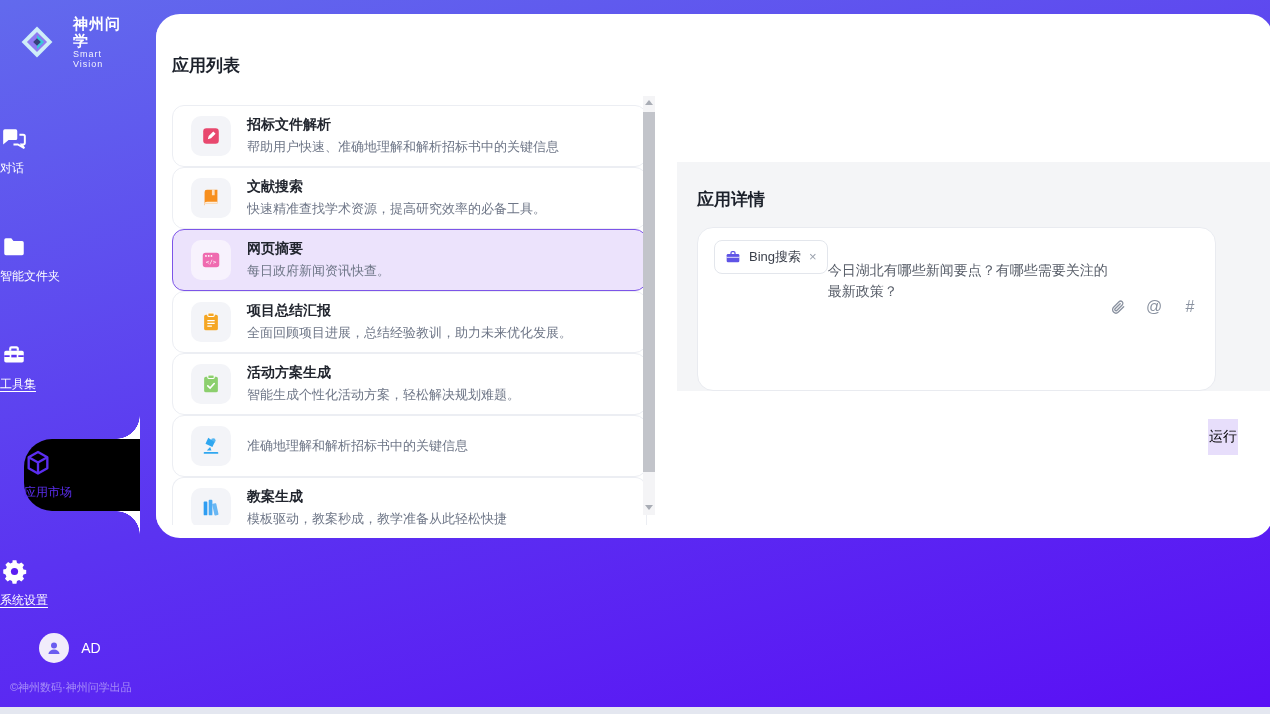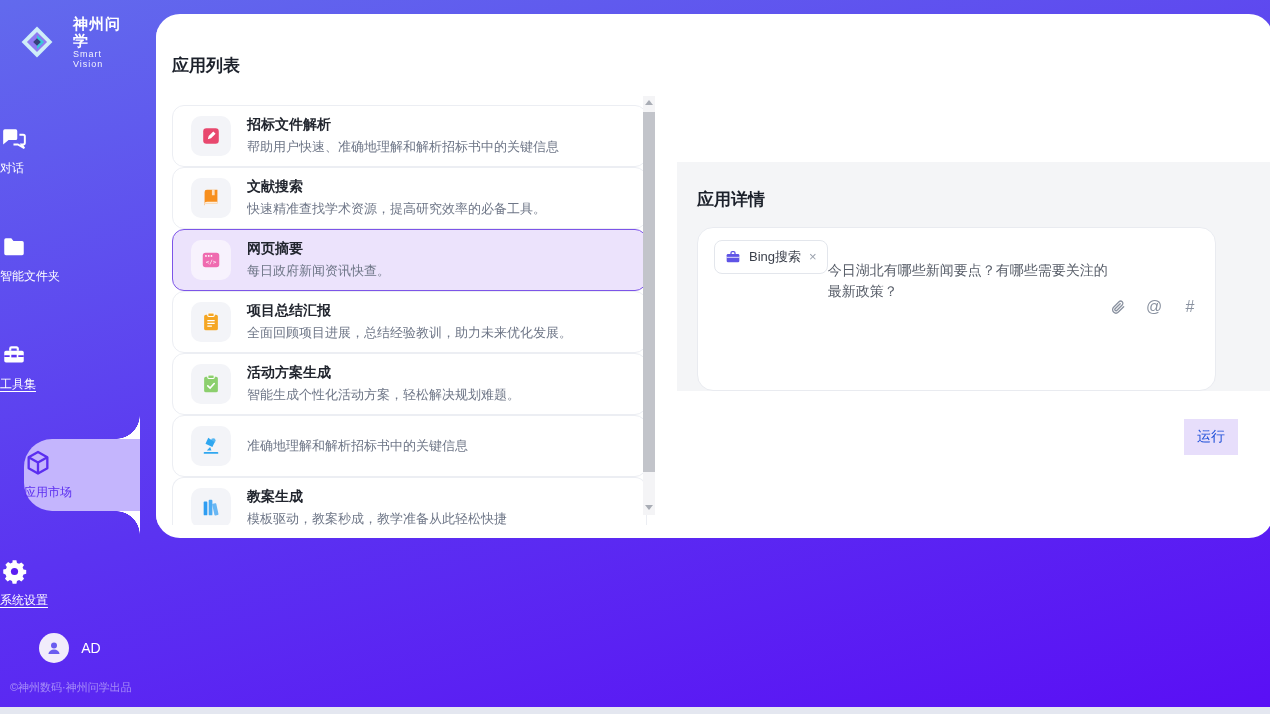--- a/index.html
+++ b/index.html
@@ -26,21 +26,21 @@
   .nav { margin-top:46px; display:flex; flex-direction:column; }
   .nav-item {
     position:relative; height:72px; margin-bottom:36px;
     display:flex; flex-direction:column; align-items:flex-start; justify-content:center;
     gap:7px; cursor:pointer;
   }
   .nav-item .ic { width:28px; height:28px; display:flex; align-items:center; justify-content:center; color:#fff; }
   .nav-label { font-size:12px; color:#fff; }
   .nav-label.underlined { text-decoration:underline; text-underline-offset:3px; }
   .nav-item.active {
-    width:116px; align-self:flex-end; background:#c4b5fd; border-radius:28px 0 0 28px;margin-left:21px;
+    width:116px; align-self:flex-end; background:#000000; border-radius:28px 0 0 28px;margin-left:21px;
   }
   .nav-item.active .ic { color:#5b2ef0; }
   .nav-item.active .nav-label { color:#5b2ef0; }
   .nav-item.active::before {
     content:""; position:absolute; right:0; top:-24px; width:24px; height:24px;
     background:radial-gradient(circle at 0 0, rgba(0,0,0,0) 23.5px, #fff 24px);
   }
   .nav-item.active::after {
     content:""; position:absolute; right:0; bottom:-24px; width:24px; height:24px;
     background:radial-gradient(circle at 0 100%, rgba(0,0,0,0) 23.5px, #fff 24px);
@@ -94,22 +94,22 @@
     display:inline-flex; align-items:center; gap:8px; align-self:flex-start;
     border:1px solid #e3e6ec; border-radius:8px; padding:7px 10px; background:#fff; cursor:pointer;
   }
   .tag-label { font-size:13px; color:#3a3f4a; }
   .tag-close { font-size:13px; color:#9aa1ad; cursor:pointer; line-height:1; }
   .query-text { margin-top:20px; font-size:14px; color:#575d68; line-height:1.5; flex:1; cursor:text; }
   .tool-row { display:flex; align-items:center; gap:18px; color:#8a92a0; padding-bottom:2px; }
   .tool-ic { width:18px; height:18px; display:flex; align-items:center; justify-content:center; font-size:16px; cursor:pointer; color:#8a92a0; }
   .run-btn {
     position:absolute; top:257px; right:35px;
-    background:#e7defb; color:#1d4ed8; font-size:14px;
-    padding:9px 13px; border:none; border-radius:0; cursor:pointer;
+    background:#e7defb; color:#000000; font-size:14px;
+    padding:9px 1px; border:none; border-radius:0; cursor:pointer;
   }
   svg { display:block; }
 </style>
 </head>
 <body>
 
 <div class="frame"></div>
 
 <div class="sidebar">
   <div class="brand">

